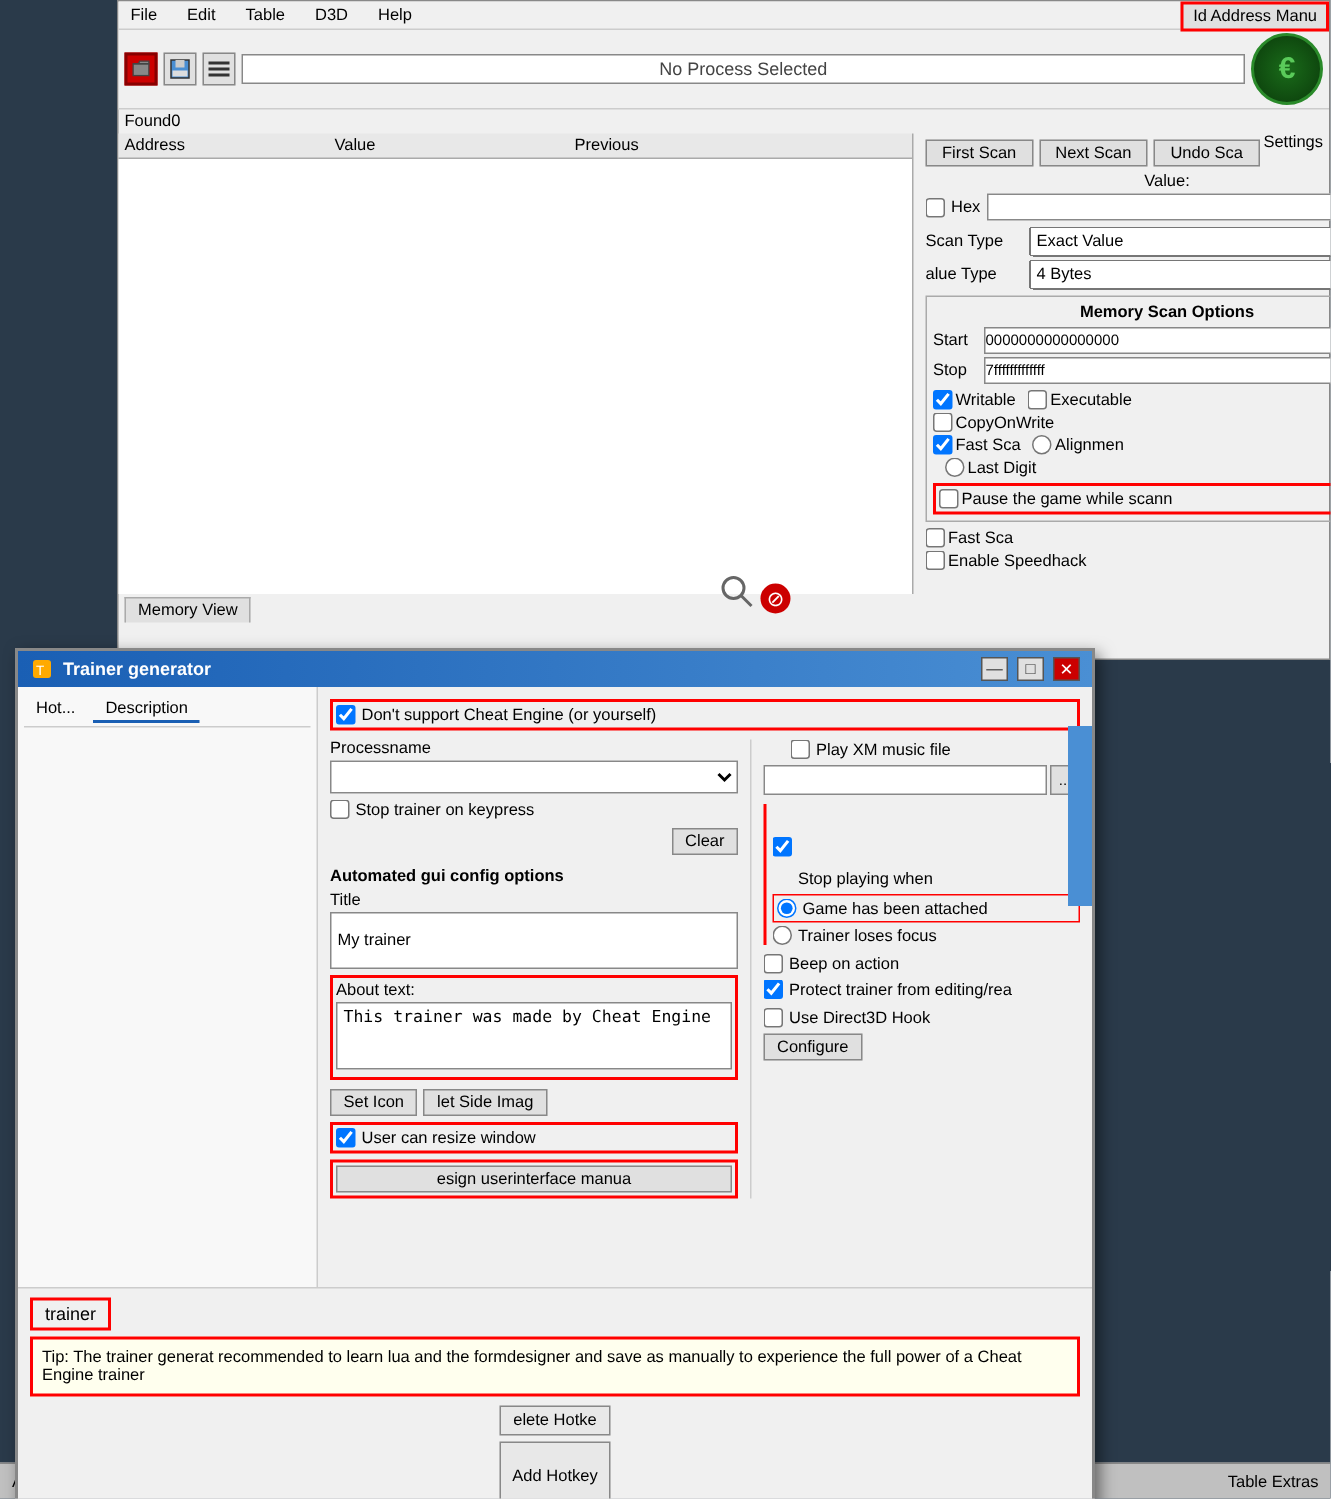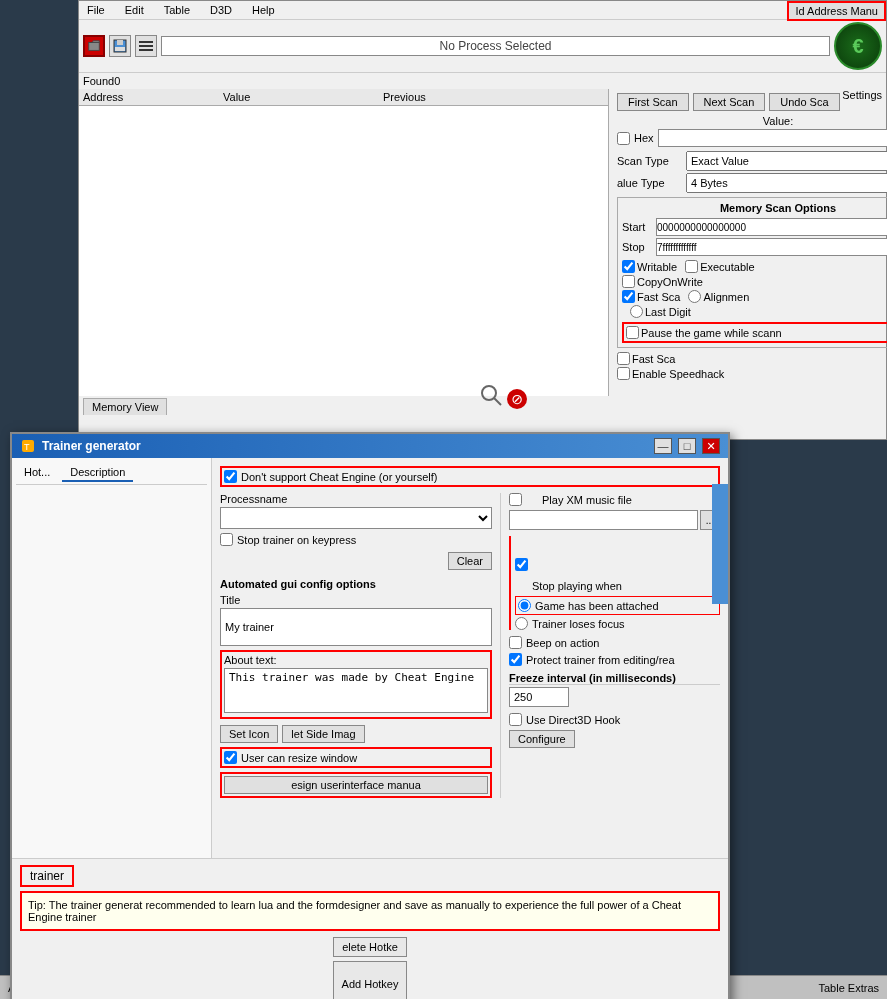--- a/index.html
+++ b/index.html
@@ -577,21 +577,21 @@
           </div>
 
           <div style="border:2px solid red; padding:2px;">
             <button class="small-btn" style="width:100%;">esign userinterface manua</button>
           </div>
         </div>
 
         <div class="right-col">
 
           <div style="margin-bottom:6px;">
-            <label style="display:flex; align-items:center; gap:20px; margin-bottom:4px;">
+            <label style="display:flex; align-items:center; gap:4px; margin-bottom:4px;margin-left:18px;">
               <input type="checkbox" style="">
               <span style="font-size:11px;">Play XM music file</span>
             </label>
             <div style="display:flex; gap:2px; align-items:center;">
               <input type="text" style="flex: 1 1 0%; height: 20px; border: 1px solid rgb(136, 136, 136); background: white;">
               <button style="width:20px; height:20px; border:1px solid #888; background:#e0e0e0; cursor:pointer; font-size:10px;">...</button>
             </div>
           </div>
 
           <div style="margin-bottom:6px; border-left:2px solid red; padding-left:4px;">
@@ -616,24 +616,20 @@
             </label>
           </div>
 
           <div style="margin-bottom:6px;">
             <label style="display:flex; align-items:center; gap:4px;">
               <input type="checkbox" checked="" style="">
               <span style="font-size:11px;">Protect trainer from editing/rea</span>
             </label>
           </div>
 
-          <div style="margin-bottom:6px;">
-            <div style="font-size:11px; font-weight:bold; margin-bottom:2px; border-bottom:1px solid #ccc;">Freeze interval (in milliseconds)</div>
-            <input type="text" style="width: 60px; height: 20px; border: 1px solid rgb(136, 136, 136); font-size: 11px; padding: 0px 4px;" value="250">
-          </div>
 
           <div style="margin-bottom:4px;">
             <label style="display:flex; align-items:center; gap:4px;">
               <input type="checkbox" style="">
               <span style="font-size:11px;">Use Direct3D Hook</span>
             </label>
           </div>
 
           <div>
             <button class="small-btn">Configure</button>

